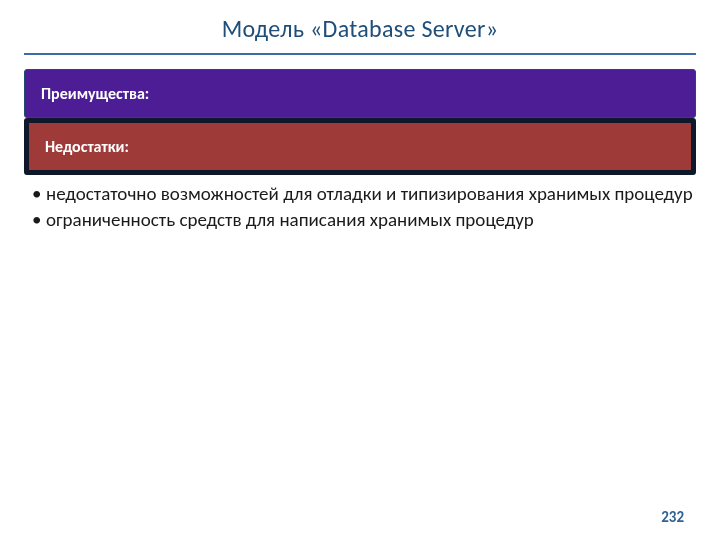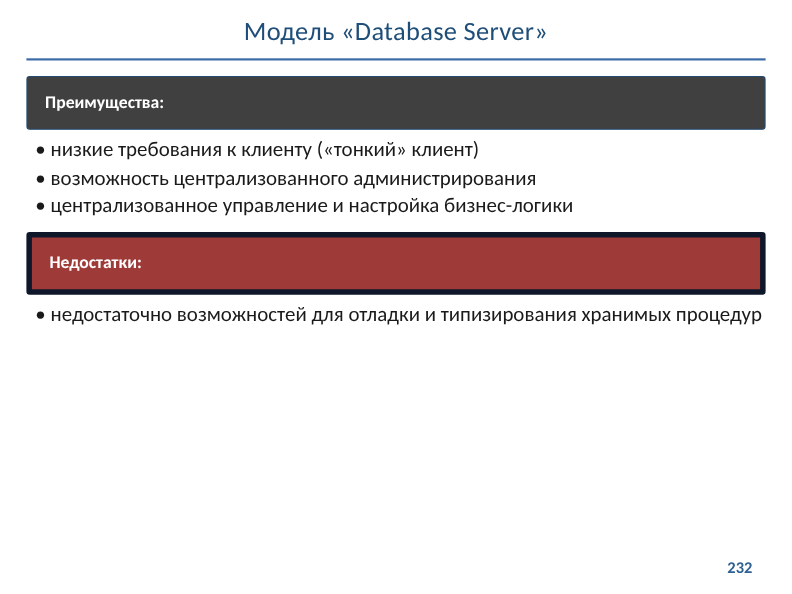--- a/index.html
+++ b/index.html
@@ -28,21 +28,21 @@
     margin: 0 0 14px 0;
   }
   .section-header {
     padding: 14px 16px;
     color: #fff;
     font-size: 16px;
     font-weight: 600;
     border-radius: 3px;
   }
   .advantages-header {
-    background: #404040;
+    background: #4c1d95;
     border: 1px solid #234a72;
   }
   .disadvantages-header {
     background: #9e3b38;
     border: 5px solid #0f172a;
   }
   .bullets {
     list-style: none;
     padding: 6px 0 10px 8px;
     font-size: 19px;
@@ -71,25 +71,21 @@
   }
 </style>
 </head>
 <body>
 
 <div class="slide">
   <h1 class="title">Модель «Database Server»</h1>
   <hr class="rule">
 
   <div class="section-header advantages-header">Преимущества:</div>
-  <ul class="bullets">
-    <li>низкие требования к клиенту («тонкий» клиент)</li>
-    <li>возможность централизованного администрирования</li>
-    <li>централизованное управление и настройка бизнес-логики</li>
-  </ul>
 
   <div class="section-header disadvantages-header">Недостатки:</div>
   <ul class="bullets">
     <li>недостаточно возможностей для отладки и типизирования хранимых процедур</li>
+    <li>ограниченность средств для написания хранимых процедур</li>
   </ul>
 </div>
 
 <div class="page-number">232</div>
 
 </body></html>

